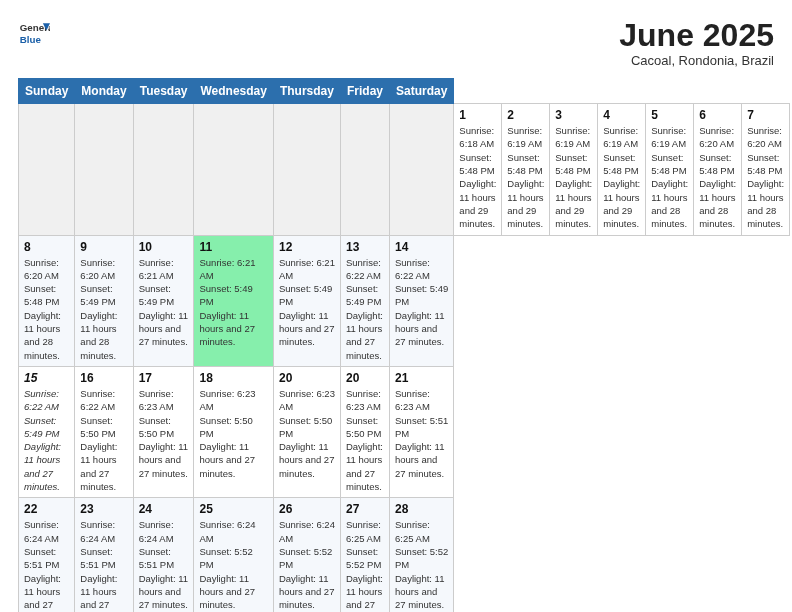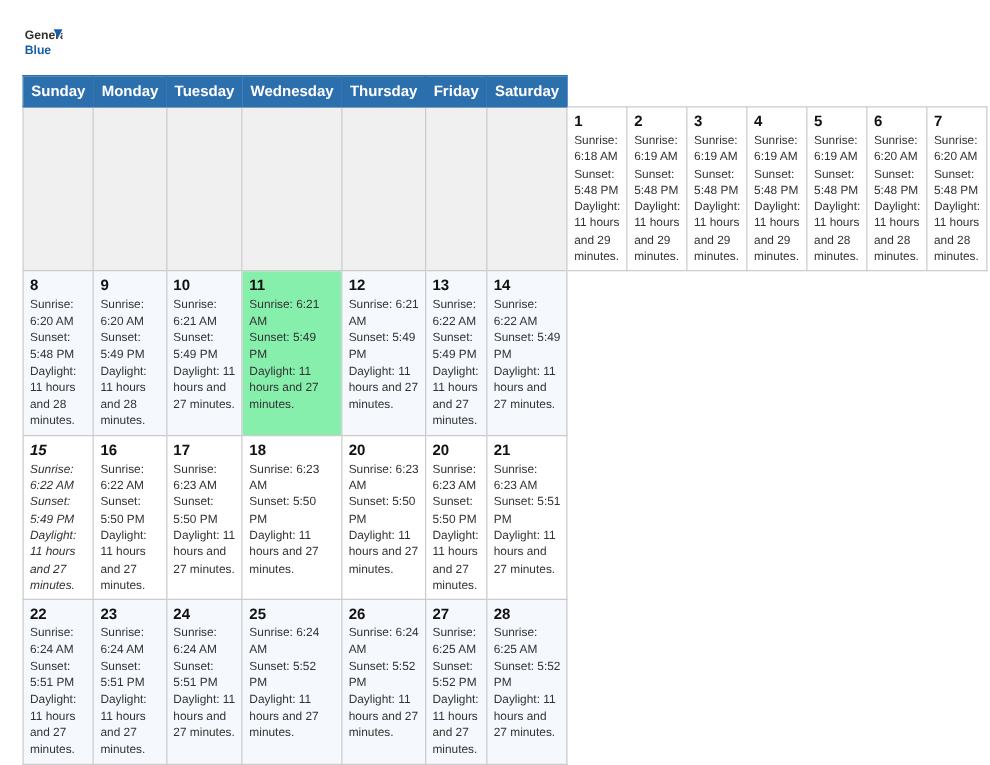--- a/index.html
+++ b/index.html
@@ -90,20 +90,22 @@
 <div class="page">
   <div class="header">
     <div class="logo">
       <svg class="logo-icon" viewBox="0 0 36 36">
         <text x="2" y="15" font-size="11" font-weight="bold" fill="#333">General</text>
         <text x="2" y="28" font-size="11" font-weight="bold" fill="#1a5fa8">Blue</text>
         <polygon points="28,6 36,6 32,14" fill="#1a5fa8"></polygon>
       </svg>
     </div>
     <div class="title-block">
+      <div class="month-title">June 2025</div>
+      <div class="location">Cacoal, Rondonia, Brazil</div>
     </div>
   </div>
 
   <table class="calendar">
     <thead>
       <tr>
         <th>Sunday</th>
         <th>Monday</th>
         <th>Tuesday</th>
         <th>Wednesday</th>

